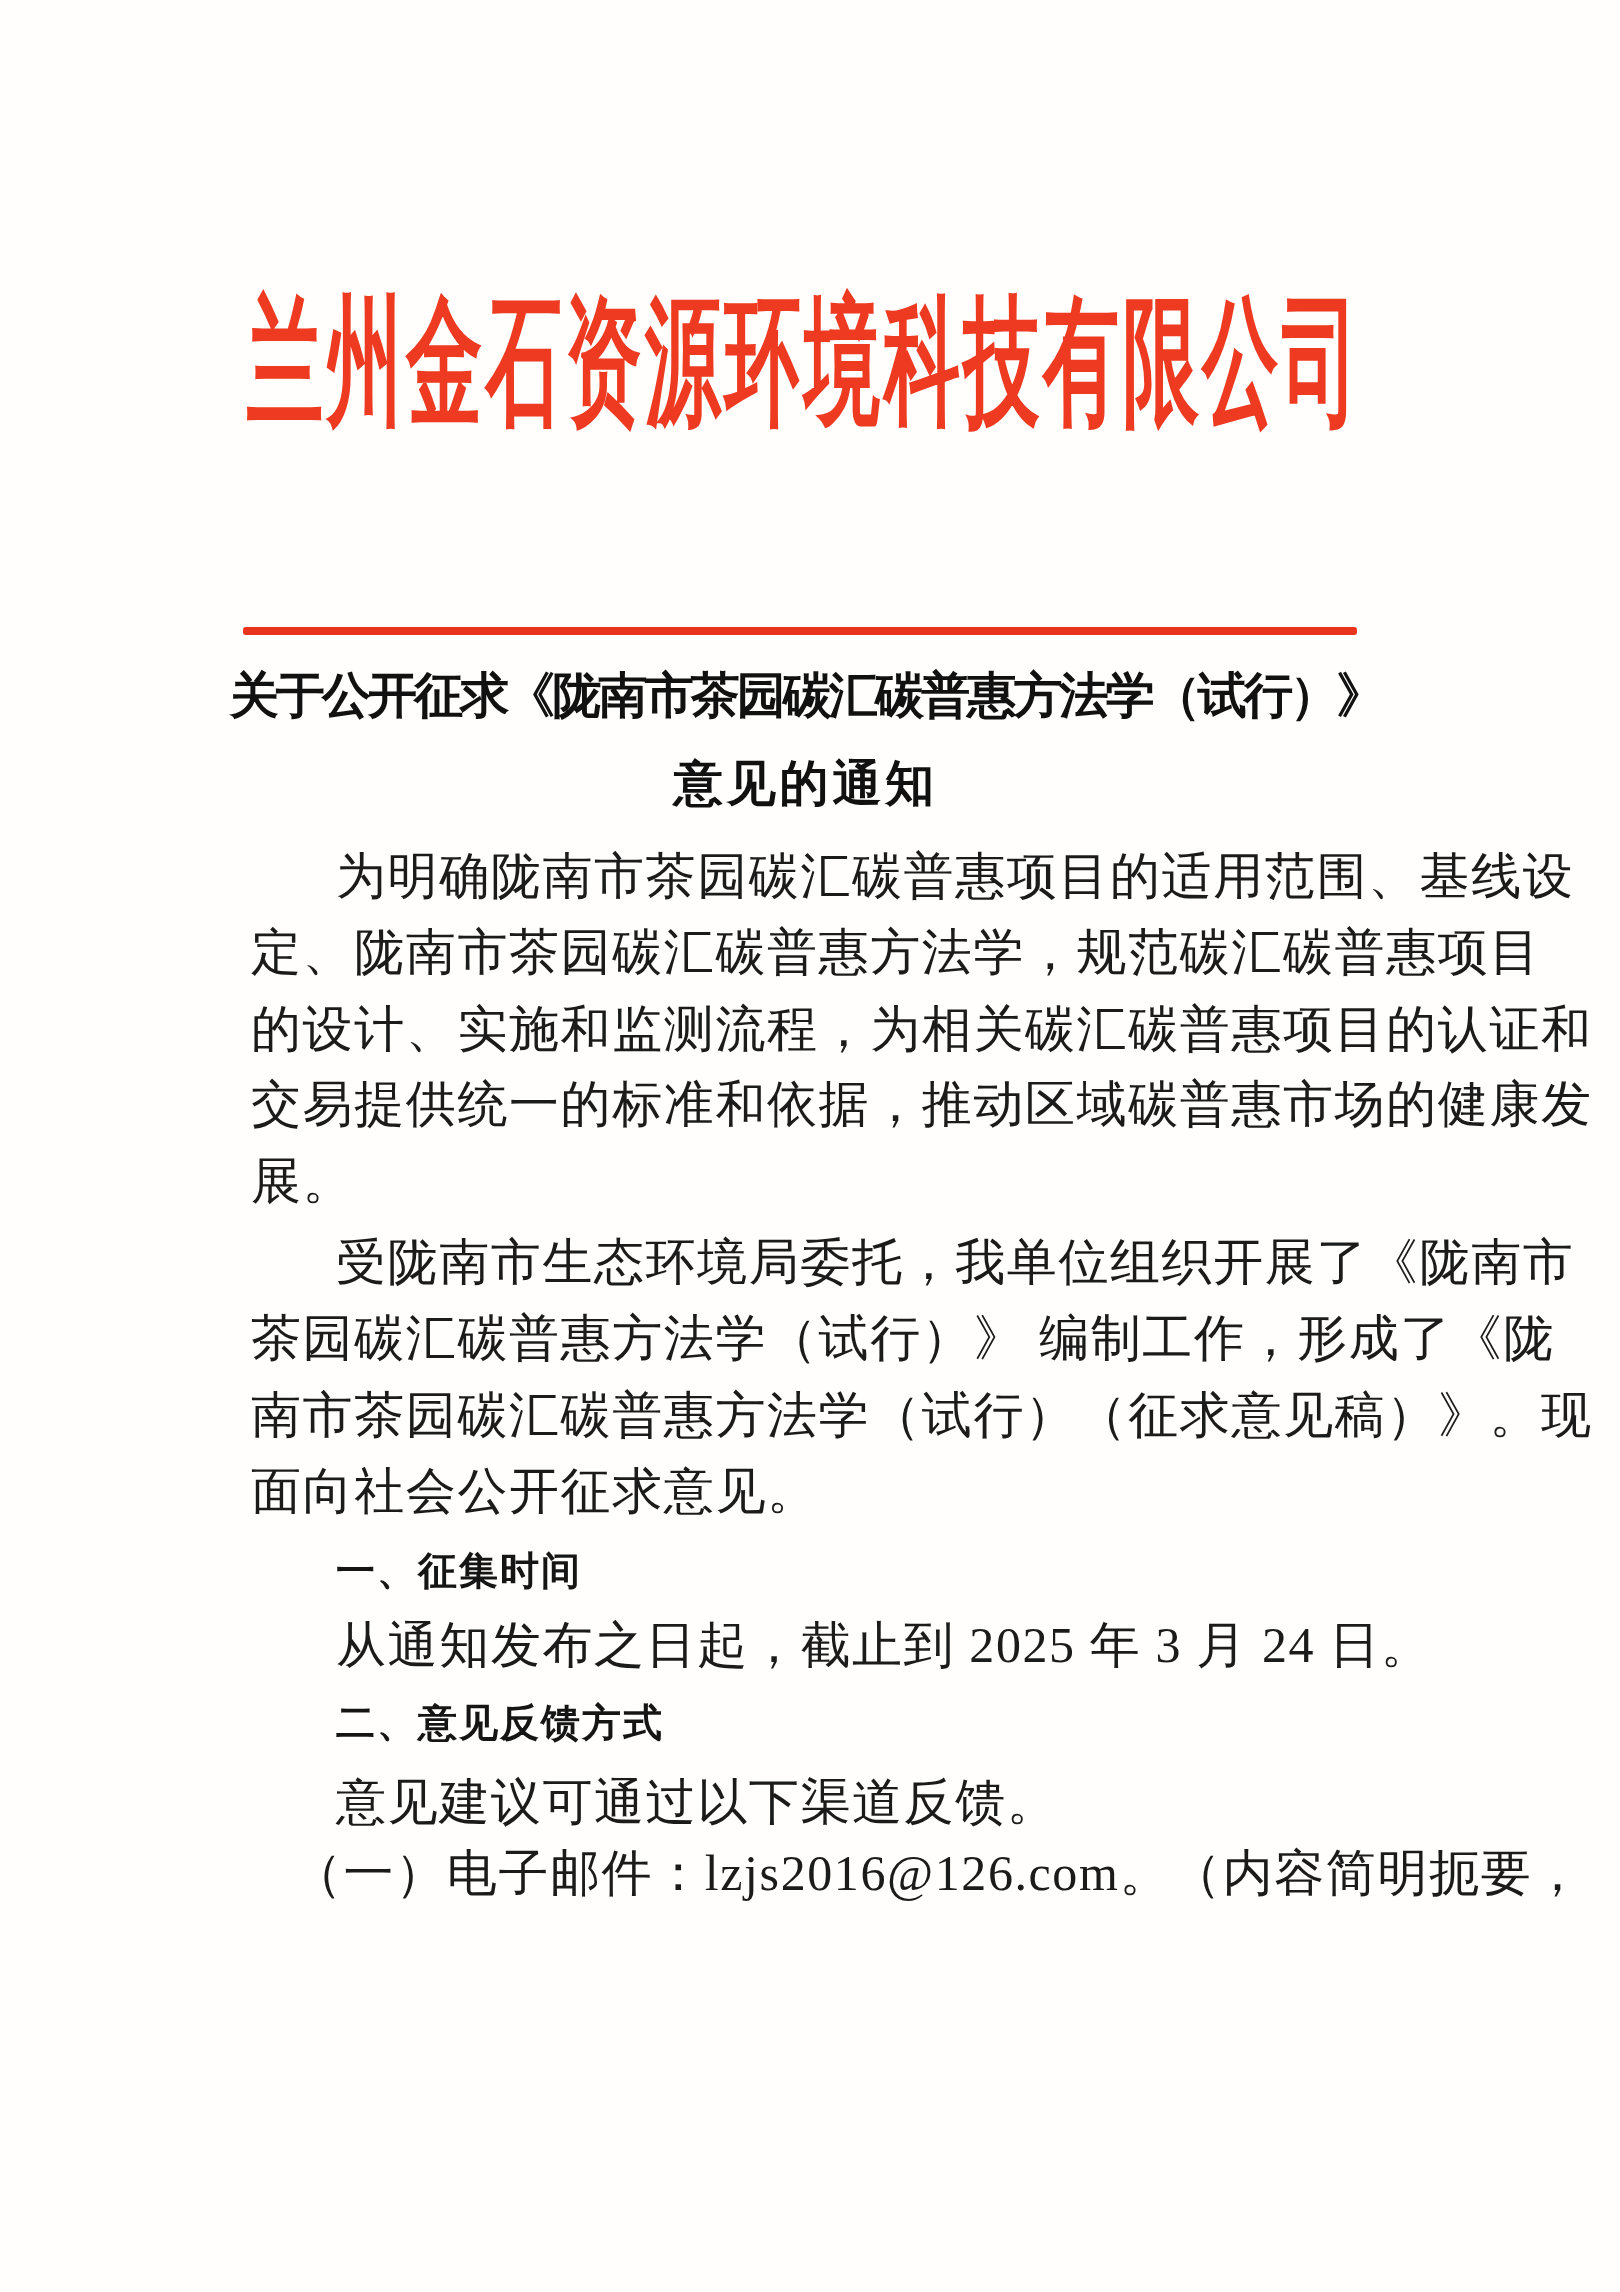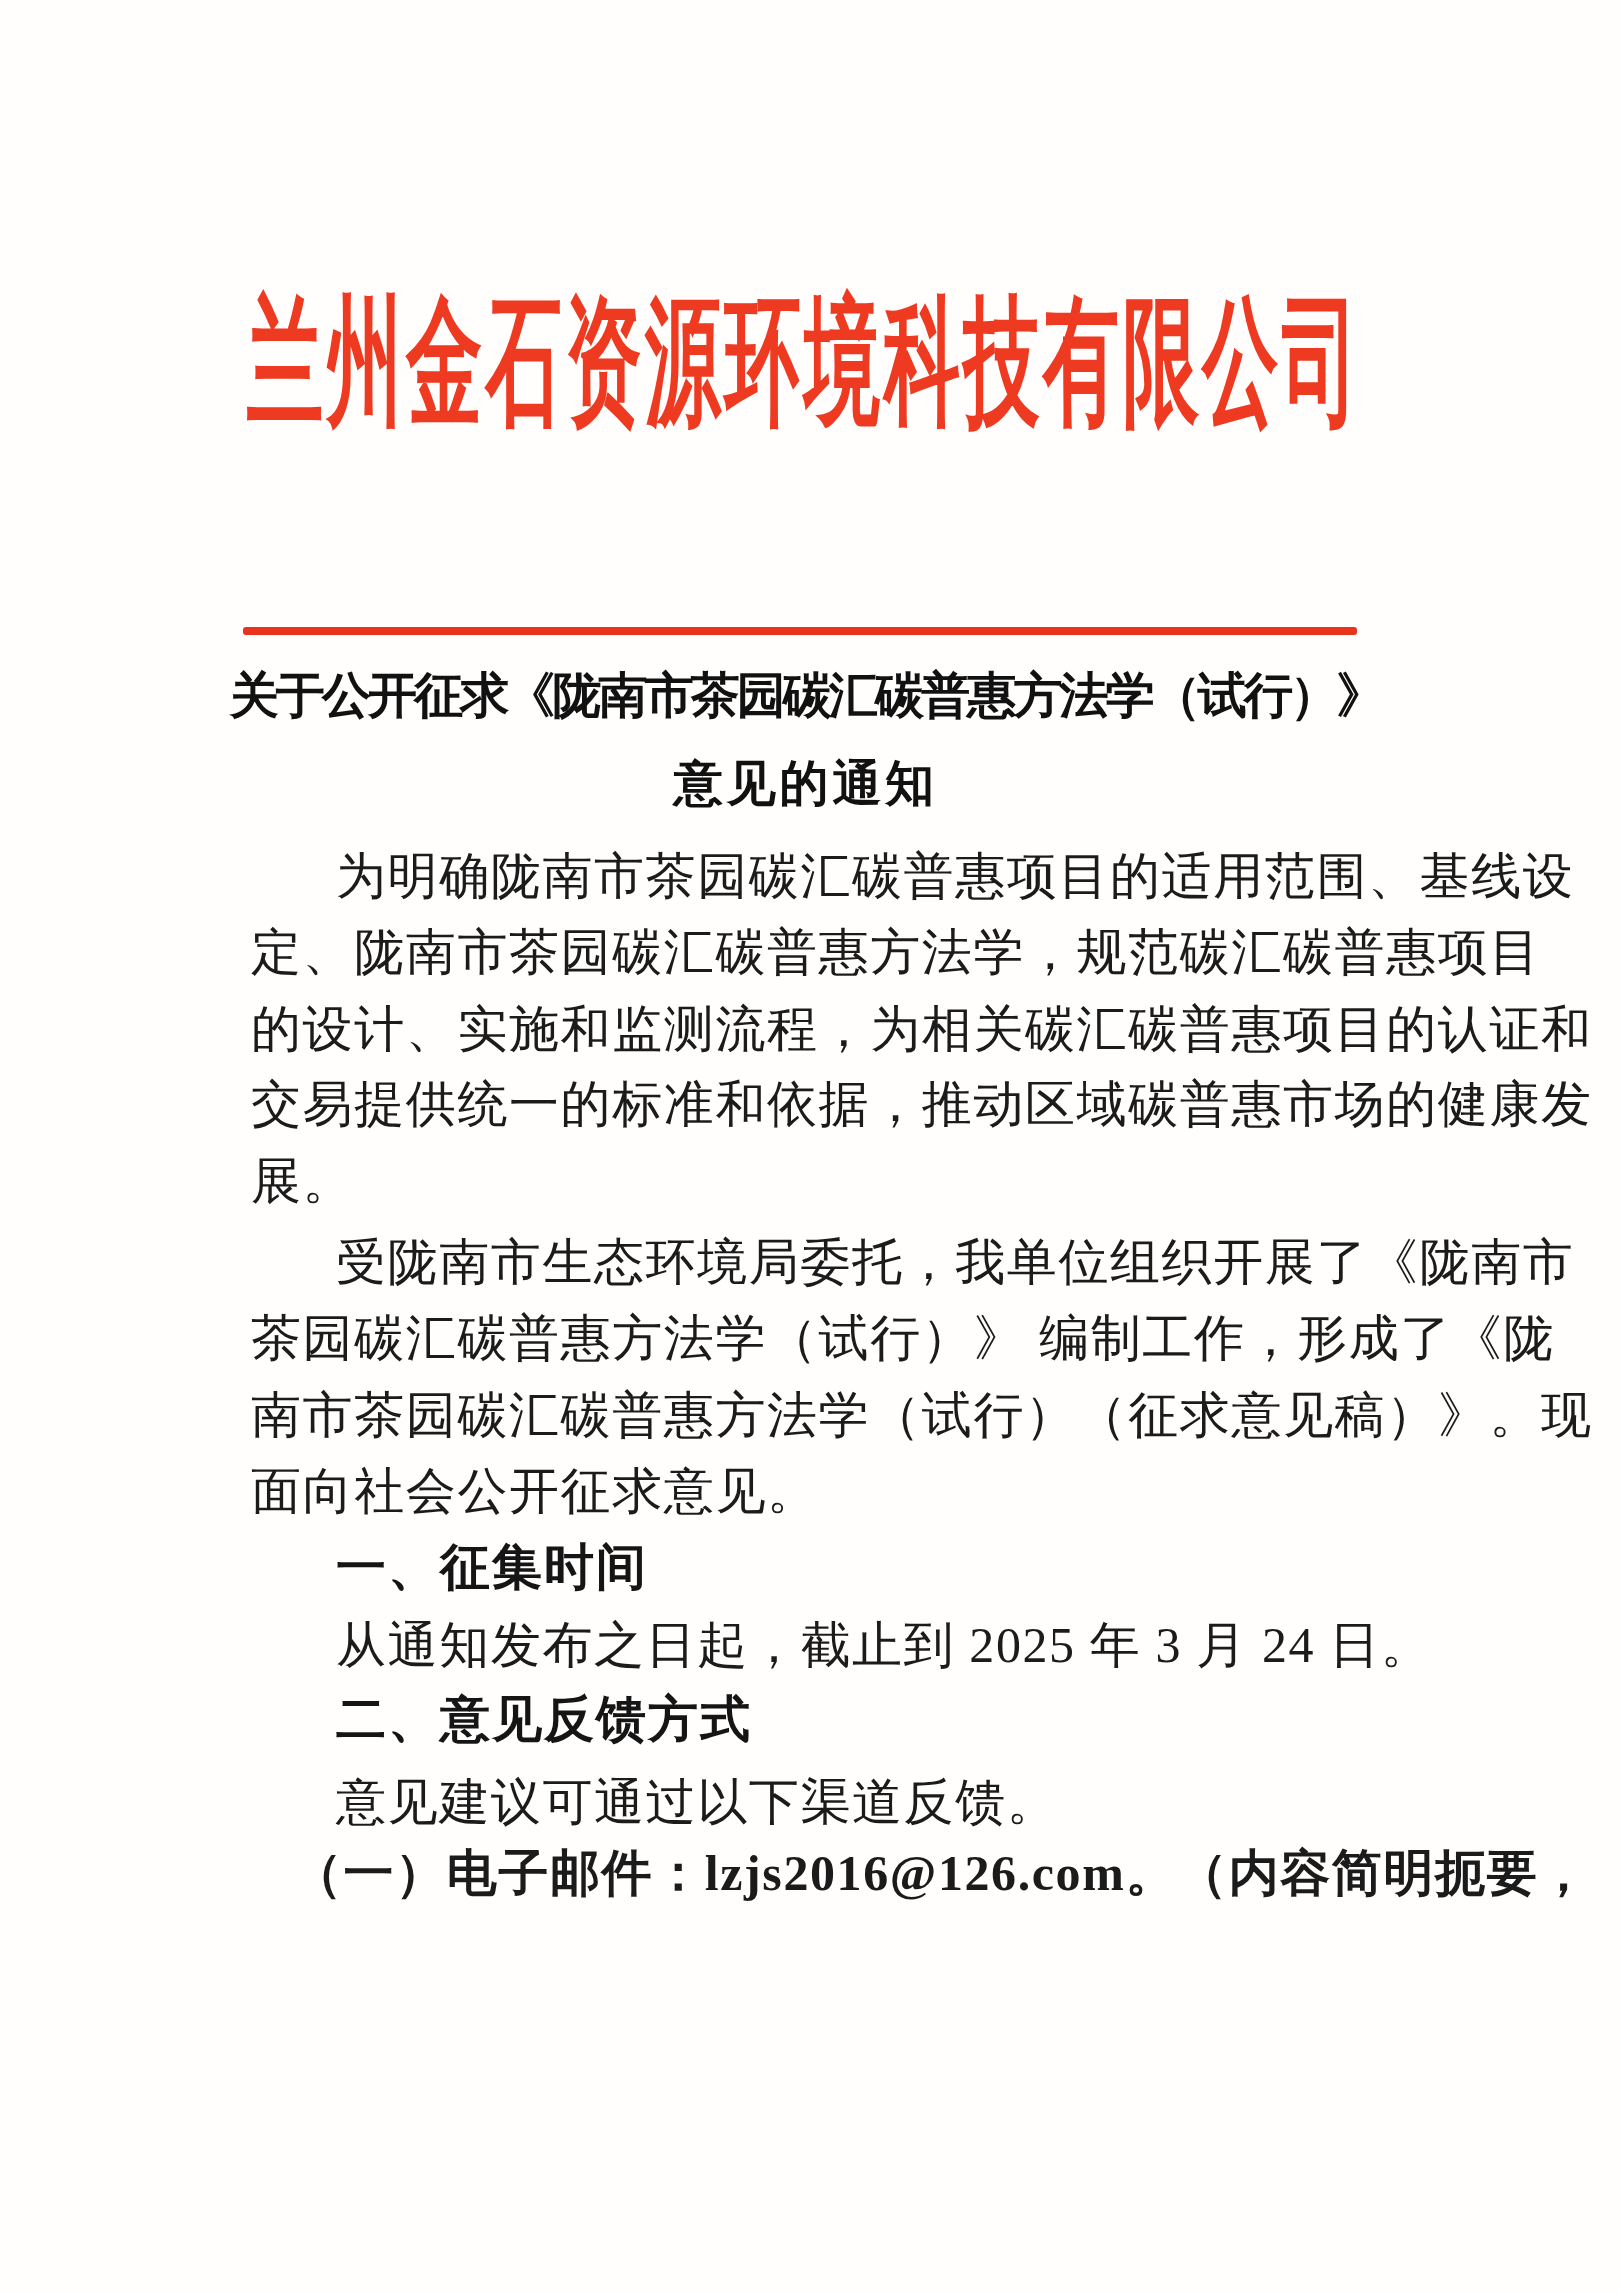--- a/index.html
+++ b/index.html
@@ -49,28 +49,28 @@
     position:absolute;
     left:251px;width:1117px;
     font-size:50px;
     line-height:49px;
     letter-spacing:1.6px;
     color:#1b1b1b;
     white-space:nowrap;
     font-family:"Liberation Serif","DejaVu Serif",serif;
   }
   .body-line.heading{
-    font-family:Liberation Mono, monospace;
+    font-family:Liberation Serif, serif;
     font-weight:700;
-    font-size:50px;
+    font-size:39px;
     letter-spacing:2px;
     color:#151515;
   }
   .indent-2{padding-left:85px;}
-  .indent-1{padding-left:41px;font-weight:bold;}
+  .indent-1{padding-left:41px;}
 </style>
 </head>
 <body>
 
 <div class="page">
 
   <div class="letterhead" style="color: rgb(238, 58, 33);">
       <span>兰</span>
       <span>州</span>
       <span>金</span>

